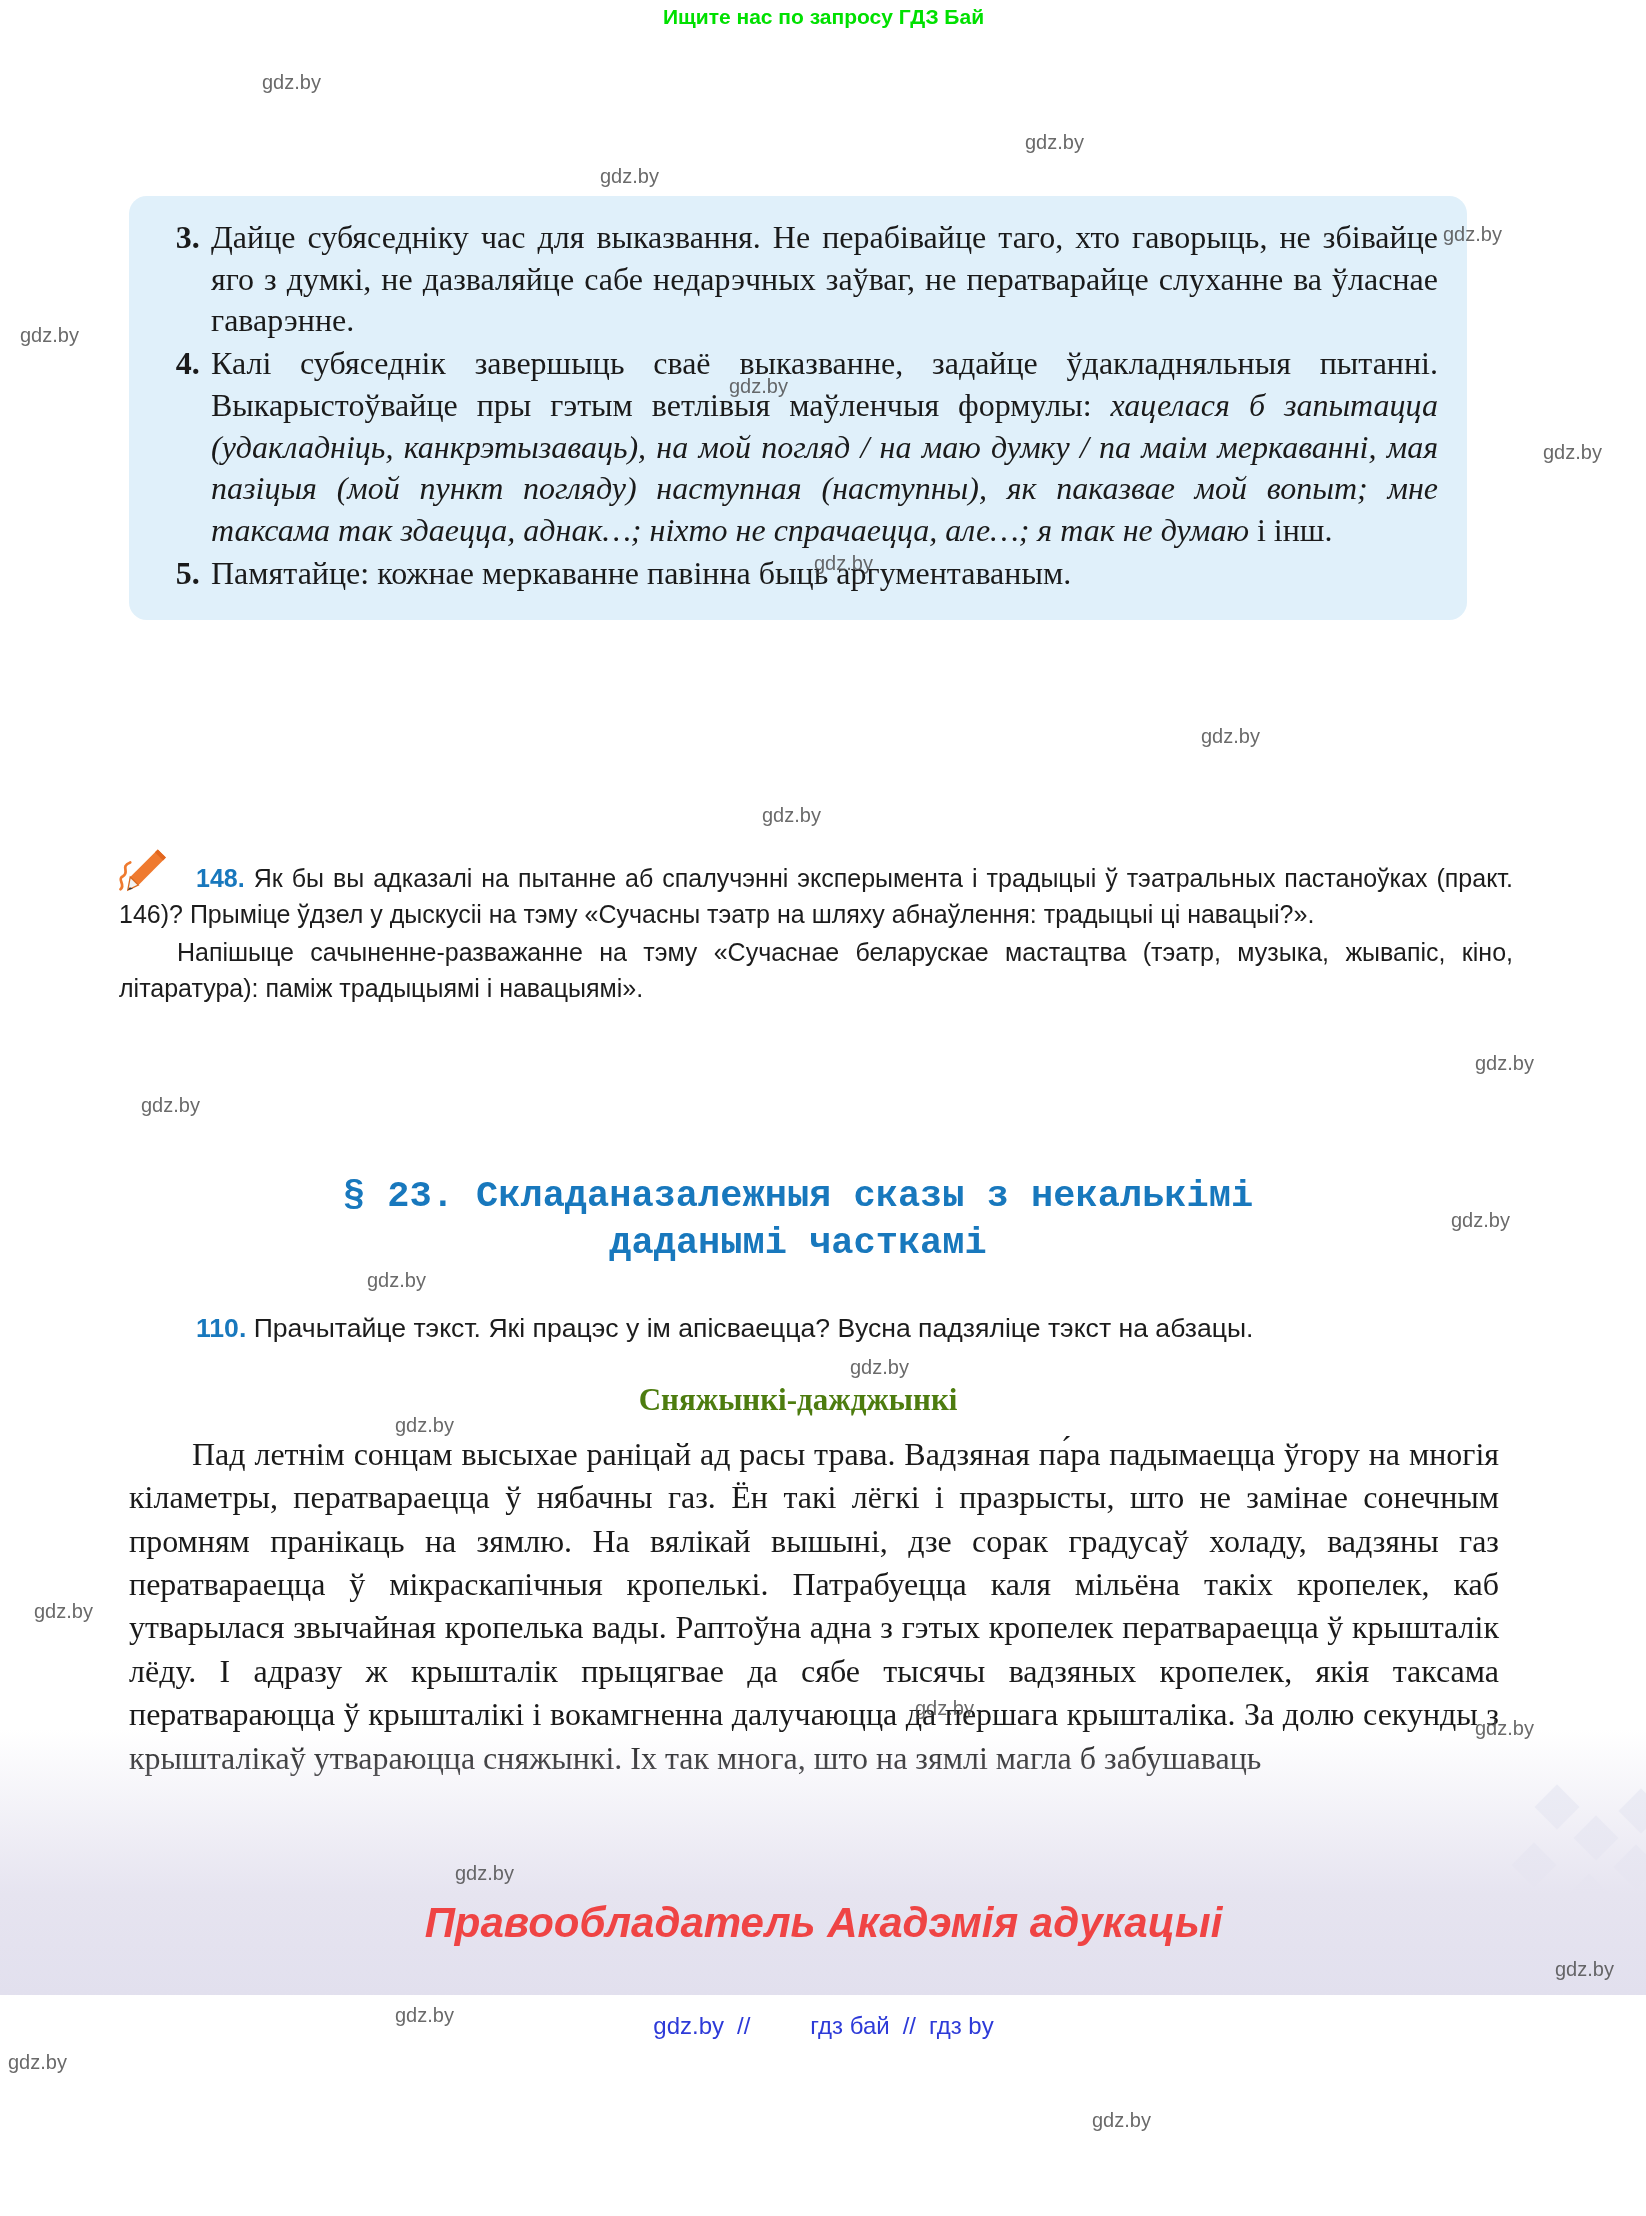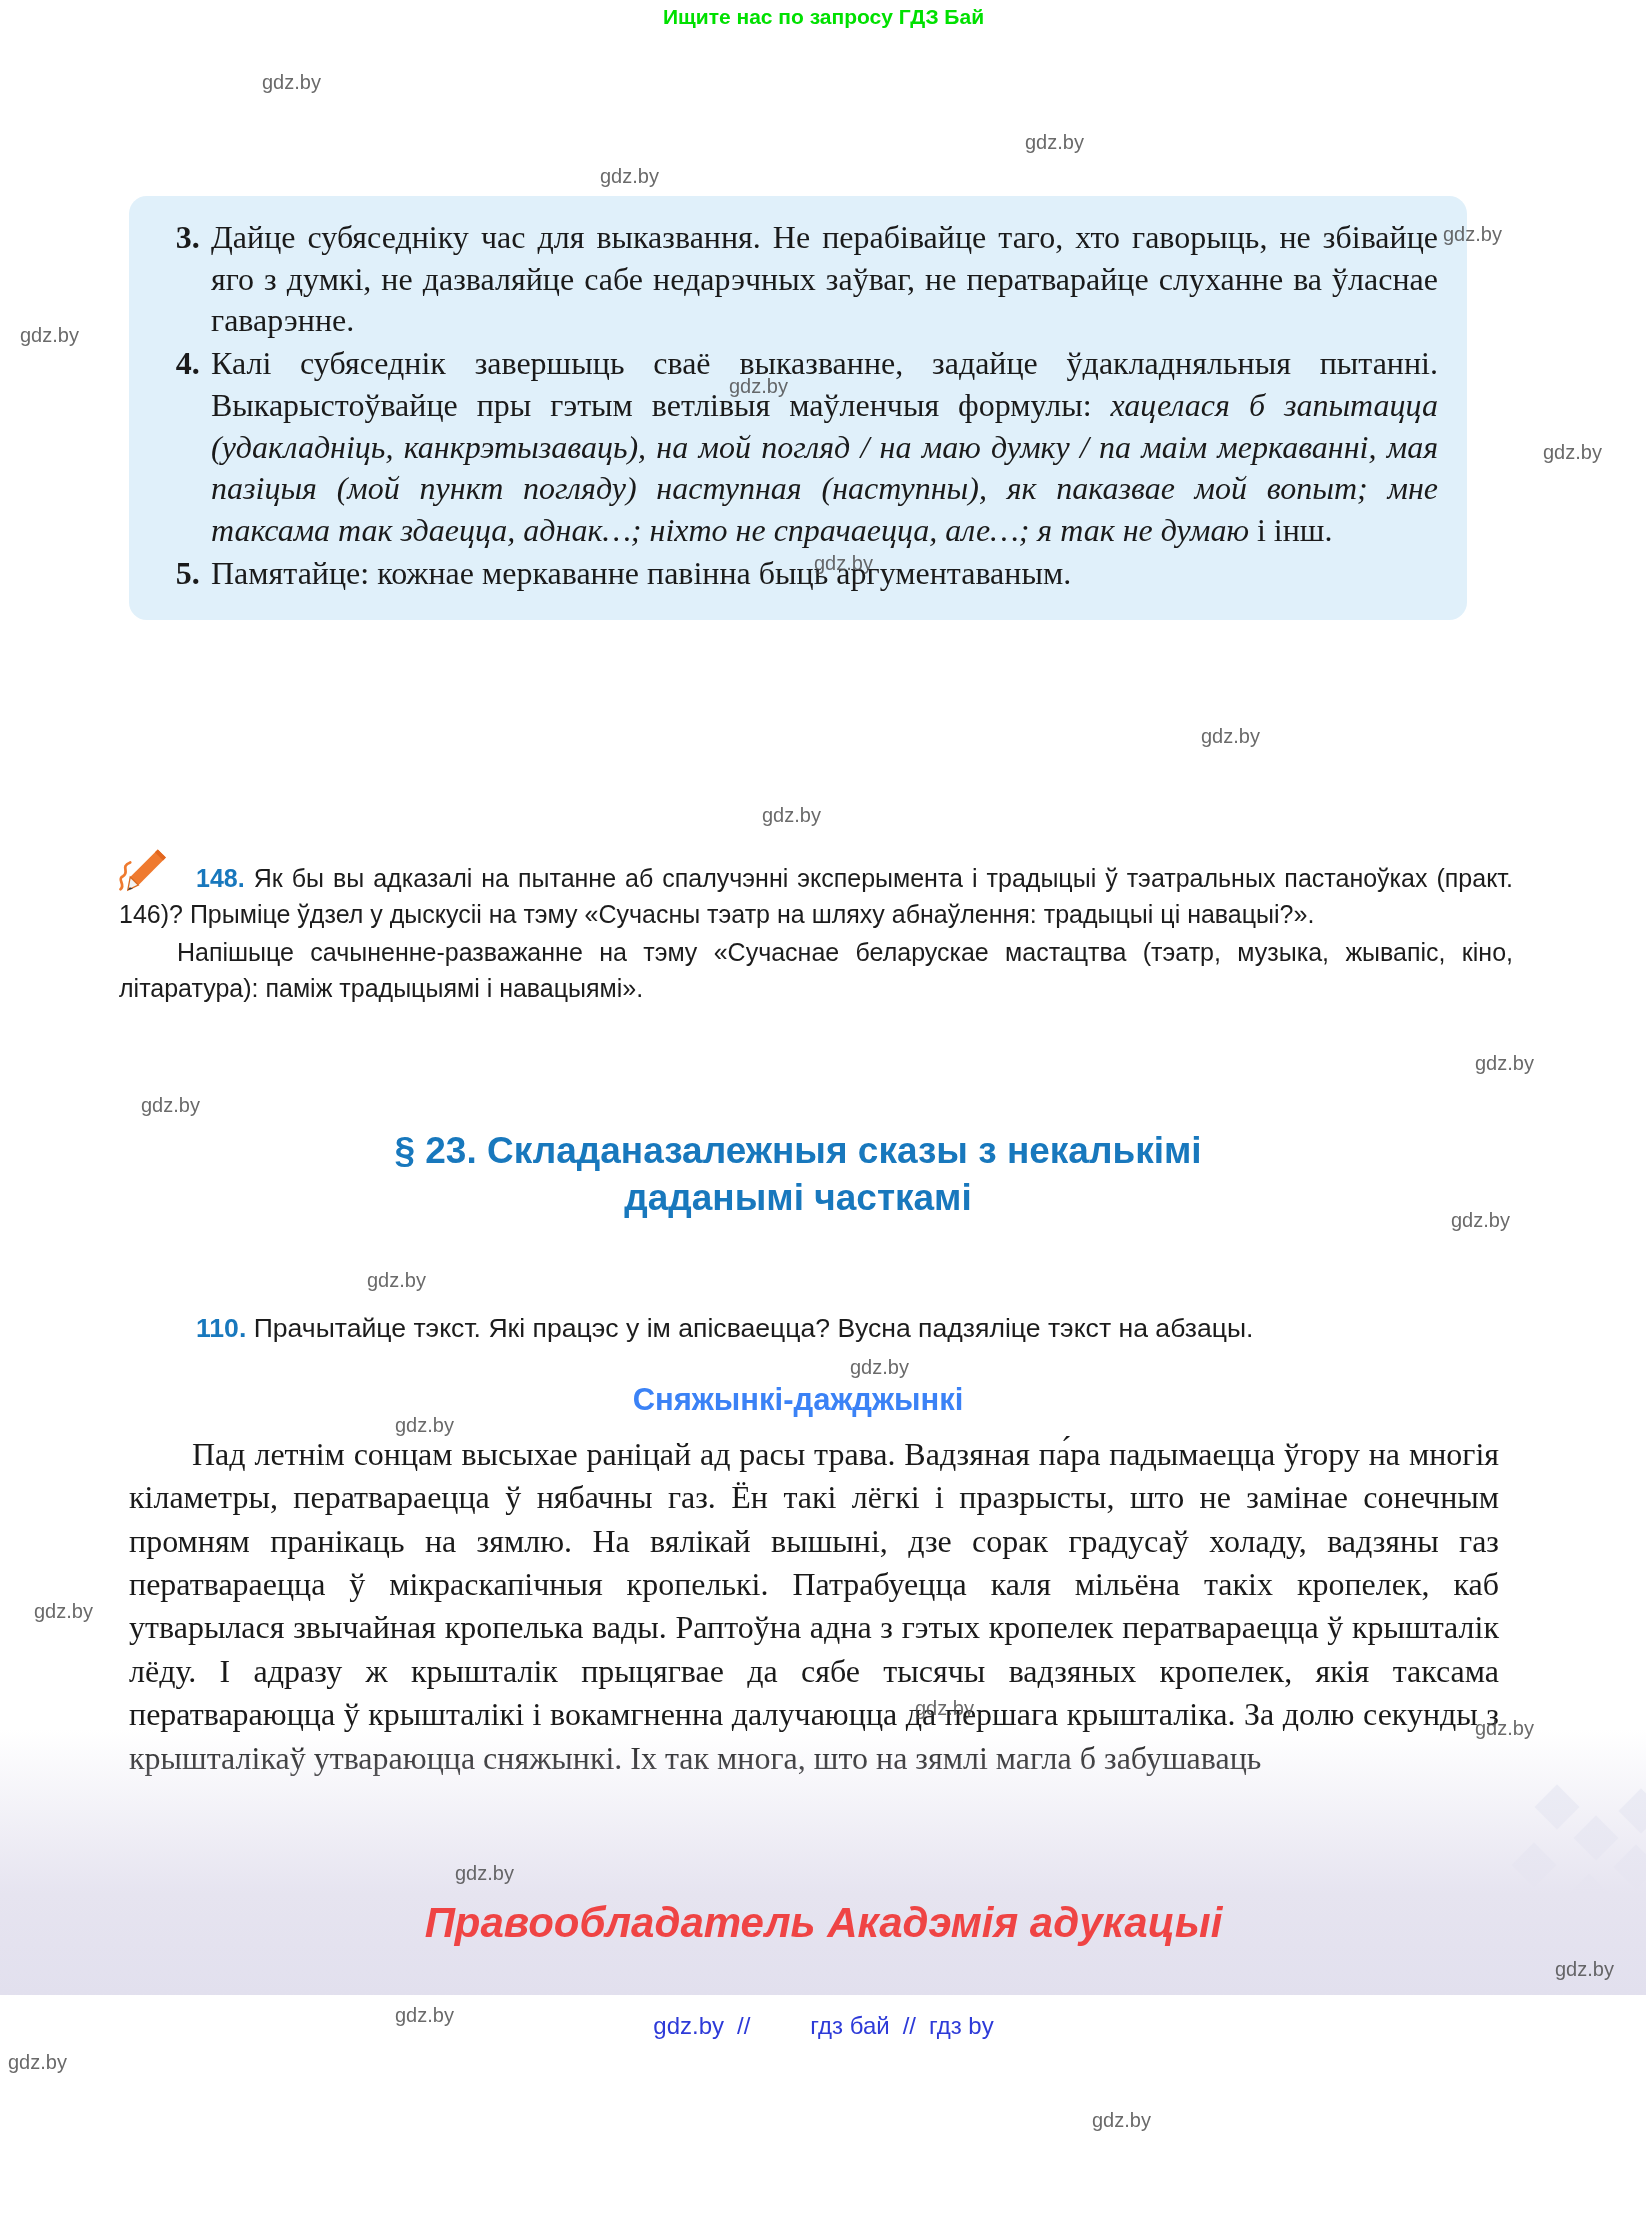--- a/index.html
+++ b/index.html
@@ -111,25 +111,25 @@
     font-weight: bold;
     font-family: "Liberation Sans", sans-serif;
   }
   .ex-indent-lead { display: inline-block; width: 77px; }
   #ex-148 .para2 { text-indent: 58px; margin-top: 3.2px; }
 
   
   #section-heading {
     position: absolute;
     left: 129px;
-    top: 1127px;
+    top: 1173px;
     width: 1338px;
     text-align: center;
     color: #1878bd;
-    font-family: Liberation Sans, sans-serif;
+    font-family: Liberation Mono, monospace;
     font-weight: bold;
     font-size: 37px;
     line-height: 1.28;
   }
 
   
   #ex-149 {
     position: absolute;
     left: 119px;
     top: 1310px;
@@ -142,24 +142,24 @@
   }
   #ex-149 .ex-indent-lead { width: 77px; }
 
   
   #text-title {
     position: absolute;
     left: 129px;
     top: 1382px;
     width: 1338px;
     text-align: center;
-    font-family: Liberation Sans, sans-serif;
+    font-family: Liberation Serif, serif;
     font-weight: bold;
     font-size: 31px;
-    color: #3b82f6;
+    color: #4d7c0f;
   }
 
   
   #reading-text {
     position: absolute;
     left: 129px;
     top: 1433px;
     width: 1370px;
     font-family: "Liberation Serif", serif;
     font-size: 32px;

